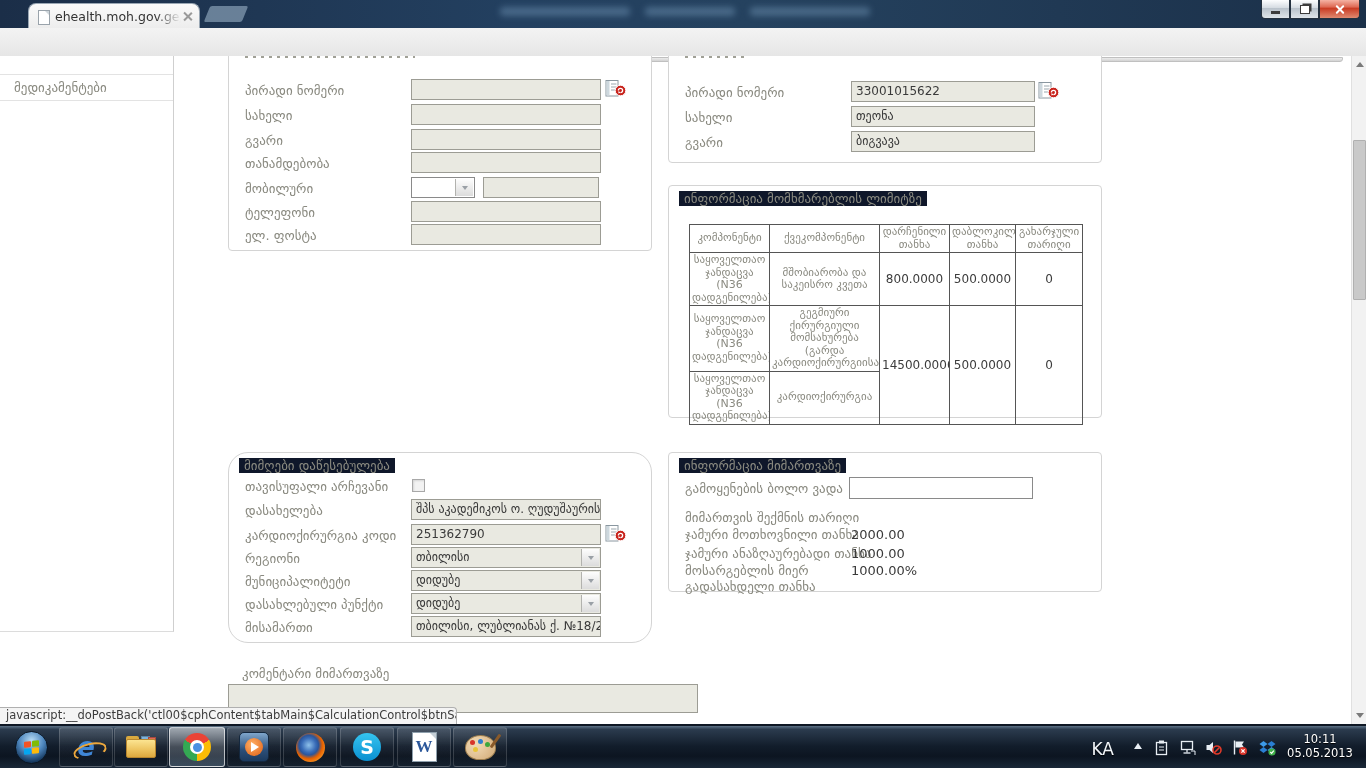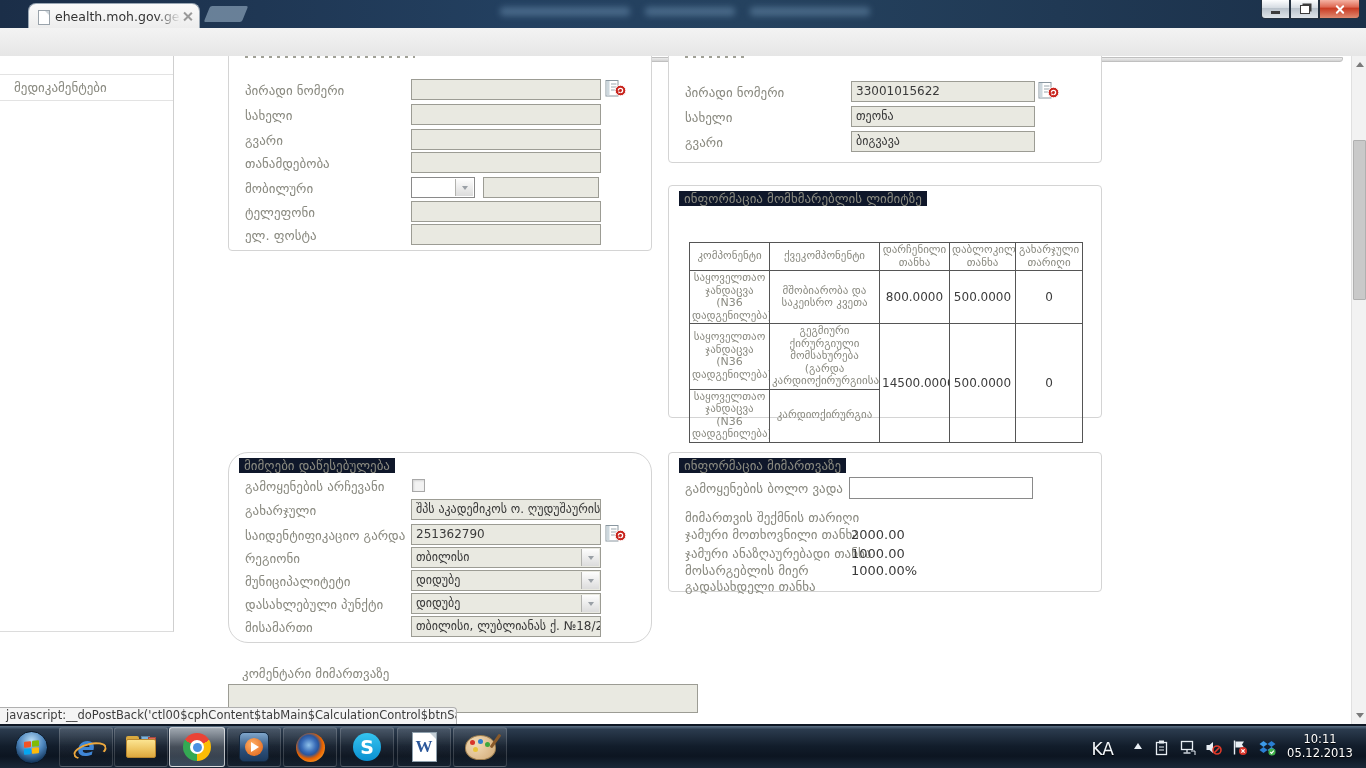--- a/index.html
+++ b/index.html
@@ -233,21 +233,21 @@
         <path d="M13.6 13.6 L15.9 12.2 L13.2 11.2 Z" fill="#fff"></path>
       </svg>
       <span class="lbl" style="top:61px;">სახელი</span>
       <div class="tbx" style="left:182px;top:57px;width:184px;">თეონა</div>
       <span class="lbl" style="top:86px;">გვარი</span>
       <div class="tbx" style="left:182px;top:82px;width:184px;">ბიგვავა</div>
     </div>
 
     <div class="fs" style="left:668px;top:129px;width:434px;height:233px;">
       <span class="legend">ინფორმაცია მომხმარებლის ლიმიტზე</span>
-      <table class="limits" style="left:20px;top:56px;width:393px;padding-left:32px;">
+      <table class="limits" style="left:20px;top:38px;width:393px;padding-left:32px;">
         <colgroup>
             <col style="width:80px">
             <col style="width:110px">
             <col style="width:70px">
             <col style="width:66px">
             <col style="width:67px">
           </colgroup>
         <tbody>
             <tr style="height:26px;">
           <th>კომპონენტი</th>
@@ -273,25 +273,25 @@
         <tr style="height:39px;">
           <td>საყოველთაო ჯანდაცვა (N36 დადგენილება)</td>
           <td>კარდიოქირურგია</td>
         </tr>
       </tbody>
         </table>
     </div>
 
     <div class="fs" style="left:228px;top:396px;width:424px;height:191px;border-radius:20px;">
       <span class="legend">მიმღები დაწესებულება</span>
-      <span class="lbl" style="top:26px;">გამოყენების არჩევანი</span>
+      <span class="lbl" style="top:26px;">თავისუფალი არჩევანი</span>
       <span class="cb" style="left:183px;top:26px;"></span>
-      <span class="lbl" style="top:50px;">გახარჯული</span>
+      <span class="lbl" style="top:50px;">დასახელება</span>
       <div class="tbx" style="left:182px;top:46px;">შპს აკადემიკოს ო. ღუდუშაურის ს</div>
-      <span class="lbl" style="top:75px;">საიდენტიფიკაციო გარდა</span>
+      <span class="lbl" style="top:75px;">კარდიოქირურგია კოდი</span>
       <div class="tbx" style="left:182px;top:71px;">251362790</div>
       <svg class="docico" style="left:376px;top:72px;" viewBox="0 0 22 17">
         <rect x="1" y="0.5" width="12" height="15.5" fill="#fff" stroke="#8a97a0"></rect>
         <rect x="1.5" y="1" width="3" height="14.5" fill="#cdd8de"></rect>
         <line x1="6" y1="4" x2="11.5" y2="4" stroke="#9aa6ad"></line>
           <line x1="6" y1="7" x2="11.5" y2="7" stroke="#9aa6ad"></line>
           <line x1="6" y1="10" x2="11.5" y2="10" stroke="#9aa6ad"></line>
         <circle cx="15.5" cy="10.5" r="5.3" fill="#c8241d" stroke="#fff"></circle>
         <path d="M13.4 10.5 a2.1 2.1 0 1 1 2.1 2.1" stroke="#fff" stroke-width="1.3" fill="none"></path>
         <path d="M13.6 13.6 L15.9 12.2 L13.2 11.2 Z" fill="#fff"></path>
@@ -424,18 +424,18 @@
       <svg class="trayico" style="right:90px;" viewBox="0 0 17 17">
         <path d="M4.5 2 L8.5 5 L4.5 8 L0.5 5 Z" fill="#3d9ae8"></path>
         <path d="M12.5 2 L16.5 5 L12.5 8 L8.5 5 Z" fill="#2a7fd4"></path>
         <path d="M4.5 8 L8.5 11 L4.5 14 L0.5 11 Z" fill="#2a7fd4"></path>
         <path d="M12.5 8 L16.5 11 L12.5 14 L8.5 11 Z" fill="#3d9ae8"></path>
         <circle cx="13" cy="13" r="3.6" fill="#3fae49"></circle>
         <path d="M11.3 13 L12.6 14.4 L14.8 11.6" stroke="#fff" stroke-width="1.2" fill="none"></path>
       </svg>
       <div class="clock" style="right:8px;">
         <div>10:11</div>
-        <div>05.12.2013</div>
+        <div>05.05.2013</div>
       </div>
     </div>
   </div>
 
 </div>
 
 </body></html>

